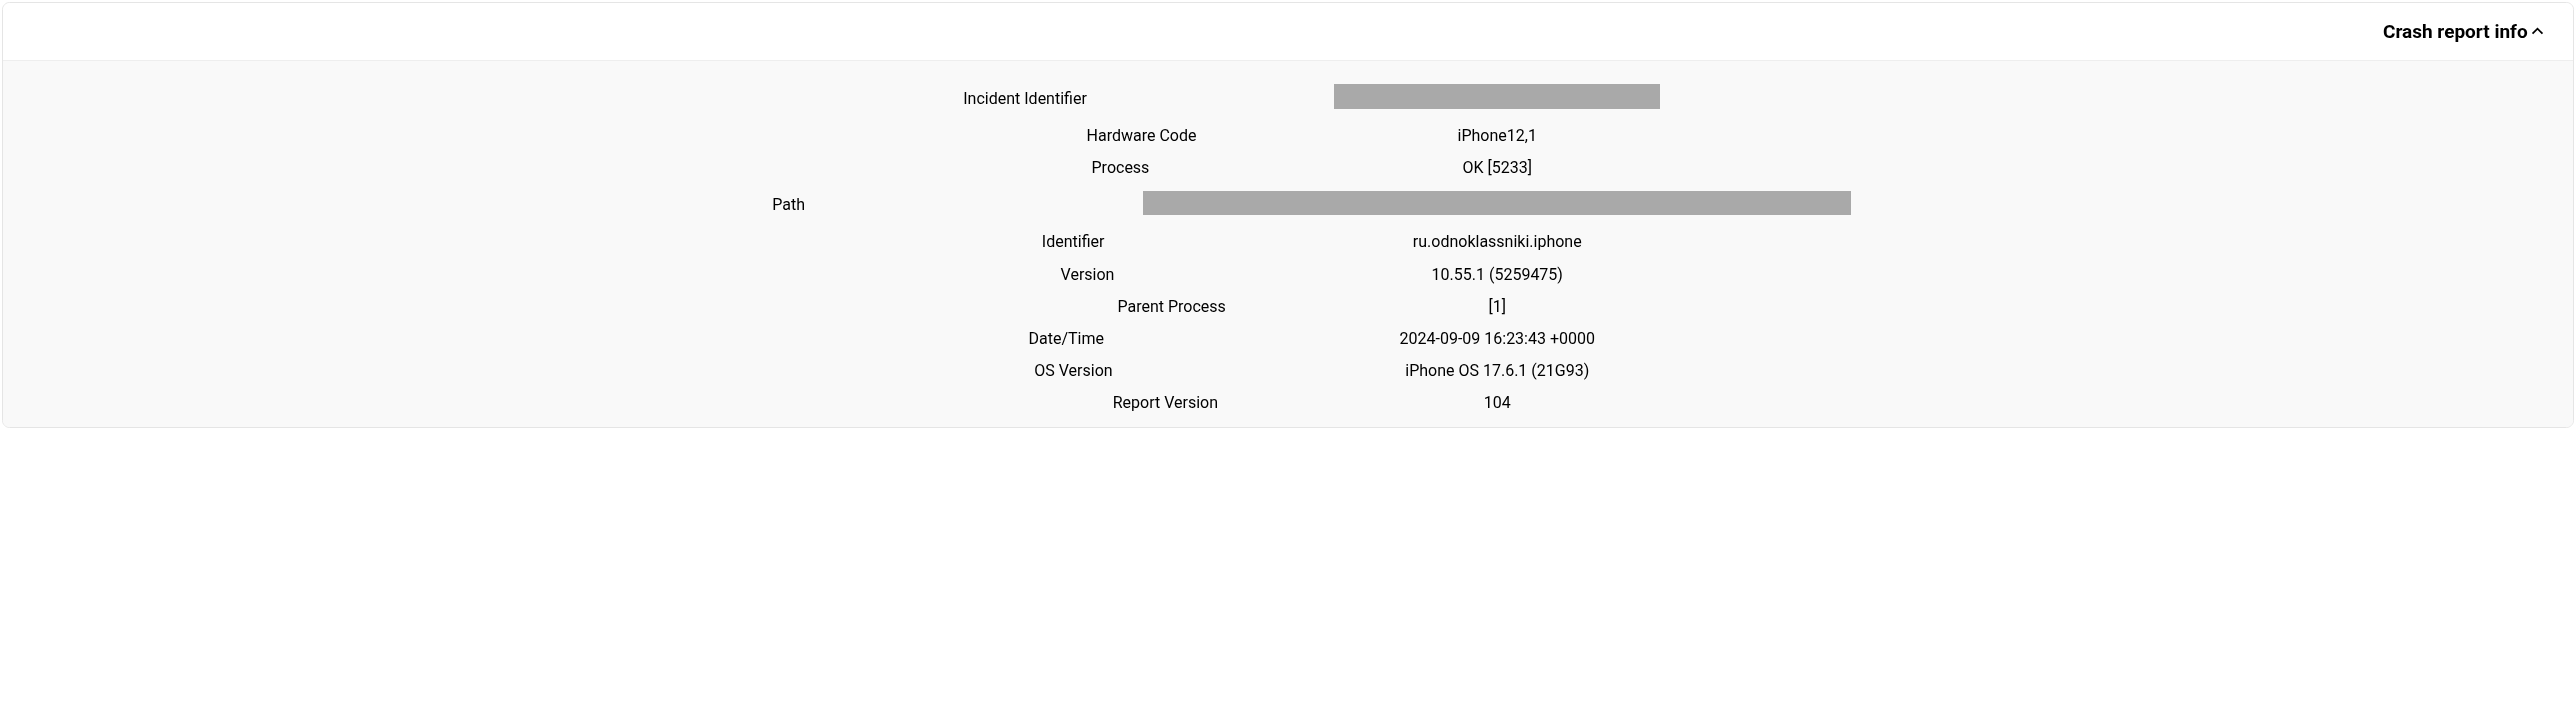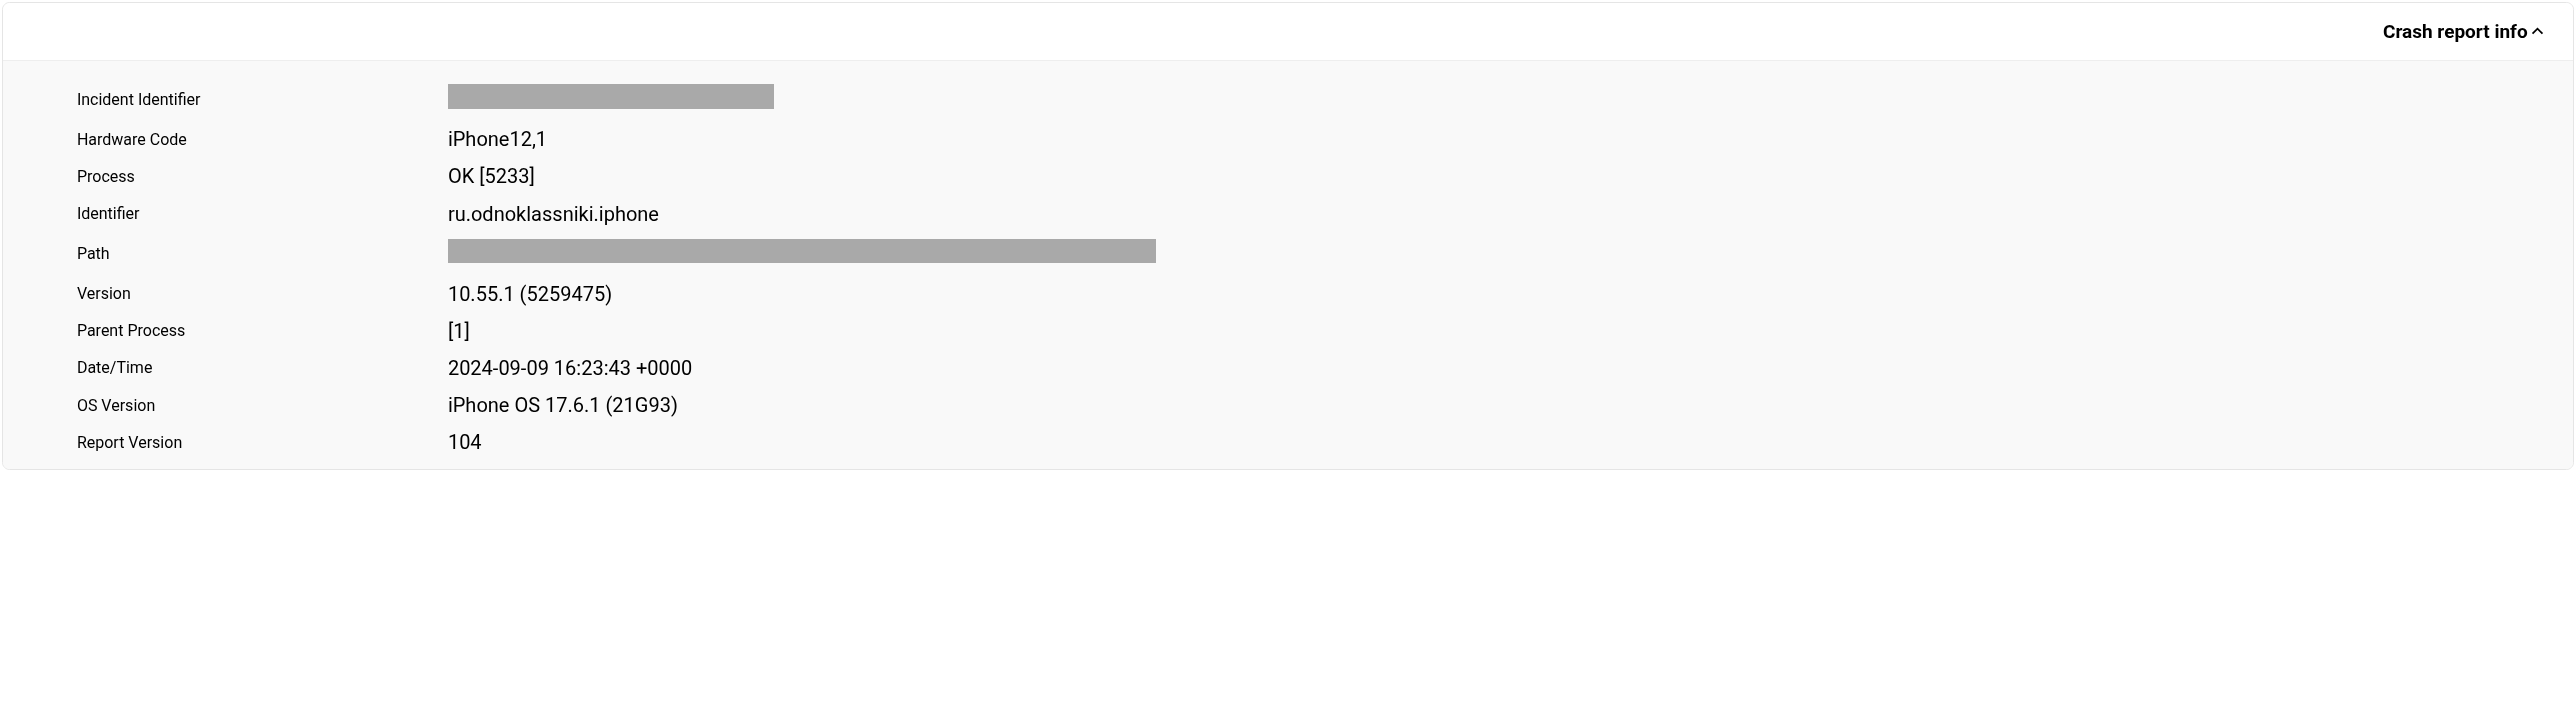--- a/index.html
+++ b/index.html
@@ -48,30 +48,31 @@
     .panel-body {
       background: #f9f9f9;
       padding: 17px 26.5px 7.6px 74px;
       border-top: 0.9px solid #eeeeee;
     }
     .info-row {
       display: flex;
       align-items: center;
       padding: 6.6px 0;
       min-height: 31px;
+      justify-content: center;
     }
     .info-label {
       width: 371px;
       flex-shrink: 0;
       font-size: 16px;
       color: #000000;
       font-weight: 400;
     }
     .info-value {
-      font-size: 20px;
+      font-size: 16px;
       color: #000000;
       font-weight: 400;
     }
     .redacted {
       background: #a9a9a9;
       height: 24.6px;
       display: inline-block;
     }
     .redacted-short {
       width: 326px;
@@ -103,27 +104,27 @@
       <div class="info-label">Hardware Code</div>
       <div class="info-value">iPhone12,1</div>
     </div>
 
     <div class="info-row">
       <div class="info-label">Process</div>
       <div class="info-value">OK [5233]</div>
     </div>
 
     <div class="info-row">
-      <div class="info-label">Identifier</div>
-      <div class="info-value">ru.odnoklassniki.iphone</div>
+      <div class="info-label">Path</div>
+      <div class="info-value"><span class="redacted redacted-long"></span></div>
     </div>
 
     <div class="info-row">
-      <div class="info-label">Path</div>
-      <div class="info-value"><span class="redacted redacted-long"></span></div>
+      <div class="info-label">Identifier</div>
+      <div class="info-value">ru.odnoklassniki.iphone</div>
     </div>
 
     <div class="info-row">
       <div class="info-label">Version</div>
       <div class="info-value">10.55.1 (5259475)</div>
     </div>
 
 
     <div class="info-row">
       <div class="info-label">Parent Process</div>

